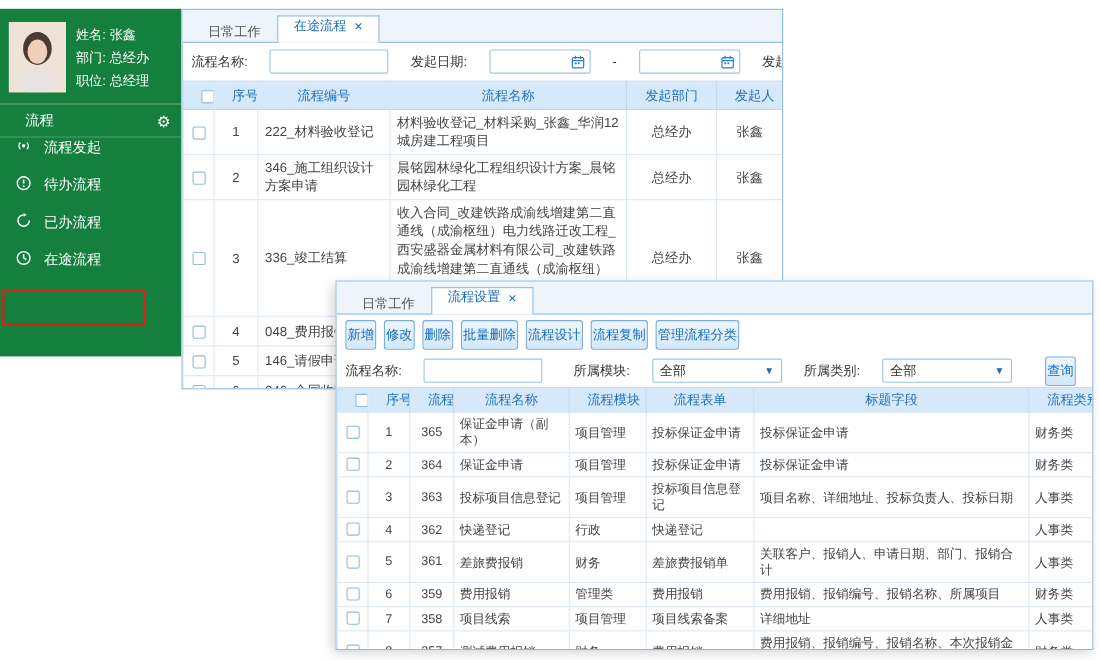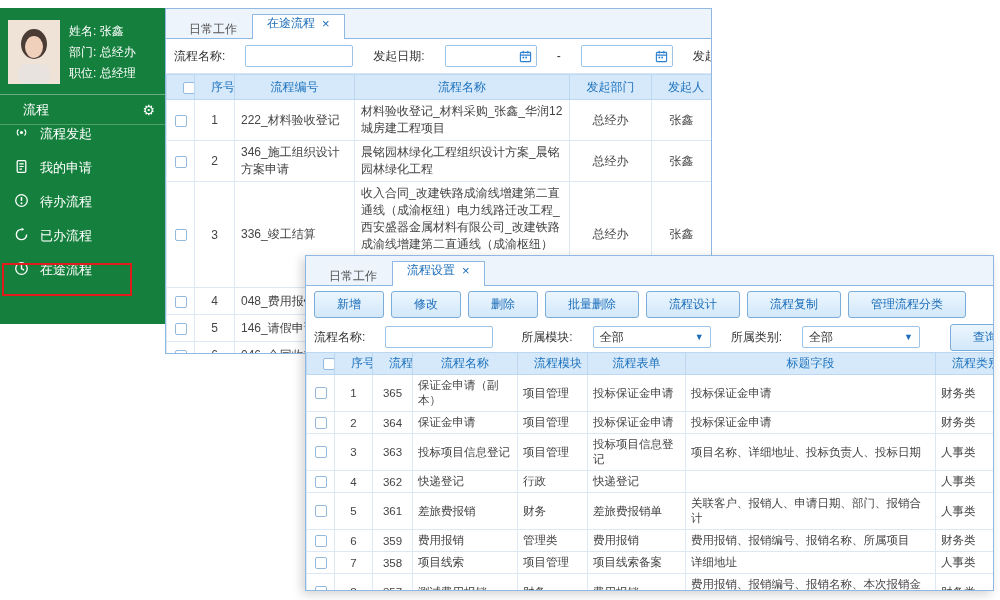--- a/index.html
+++ b/index.html
@@ -39,21 +39,21 @@
   .txt { height:22px; border:1px solid #9cc3e8; border-radius:2px; padding:0 4px; font:inherit; background:#fff; }
   .w110 { width:108px; } .w70 { width:70px; flex:none; }
   .dateinput { width:92px; height:22px; border:1px solid #9cc3e8; border-radius:2px; background:#fff;
     display:inline-flex; align-items:center; justify-content:flex-end; padding-right:4px; flex:none; cursor:pointer; }
   .select { width:118px; height:22px; border:1px solid #9cc3e8; border-radius:2px; background:#fff;
     display:inline-flex; align-items:center; justify-content:space-between; padding:0 6px; cursor:pointer; flex:none; }
   .select .arrow { color:#1a6cb8; font-size:9px; }
 
   .toolbar { padding:5px 8px 4px 8px; display:flex; gap:7px; align-items:center; }
   .btn { background:linear-gradient(#ecf6fe,#d2e8fa); border:1px solid #7cacd9; color:#1a6cb8;
-    border-radius:3px; padding:4px 22px; font-size:12px; cursor:pointer; white-space:nowrap; }
+    border-radius:3px; padding:4px 1px; font-size:12px; cursor:pointer; white-space:nowrap; }
 
   table { border-collapse:collapse; width:100%; table-layout:fixed; }
   th { background:#d5e9fa; color:#1e72bd; font-weight:normal; border:1px solid #bcd7ef; height:25px; padding:2px 16px; font-size:12px; overflow:hidden; white-space:nowrap; }
   td { border:1px solid #dce8f4; padding:3px 6px; vertical-align:middle; color:#444; word-break:break-all; overflow:hidden; }
   .tc { text-align:center; }
   .w1 tbody td { height:27px; }
   .w2 table { font-size:11.5px; }
   .w2 th { height:22px; }
   .w2 tbody td { height:21px; padding:3px 5px; }
   .cbx { display:inline-block; width:12px; height:12px; border:1px solid #93b9dd; background:#fff; border-radius:2px; vertical-align:middle; cursor:pointer; }
@@ -85,29 +85,20 @@
 
   <nav>
     <div class="menu-item">
       <span class="micon">
           <svg viewBox="0 0 14 14" width="15" height="15">
             <circle cx="7" cy="7" r="1.5" fill="#fff"></circle>
             <path d="M4.2 9.8a4 4 0 0 1 0-5.6M9.8 4.2a4 4 0 0 1 0 5.6" stroke="#fff" fill="none" stroke-width="1.2"></path>
           </svg>
         </span>
       <span>流程发起</span>
-    </div>
-    <div class="menu-item">
-      <span class="micon">
-          <svg viewBox="0 0 14 14" width="15" height="15">
-            <rect x="3" y="1.5" width="8" height="11" rx="1" fill="none" stroke="#fff" stroke-width="1.2"></rect>
-            <path d="M5 4.5h4M5 7h4M5 9.5h2.5" stroke="#fff" stroke-width="1.1"></path>
-          </svg>
-        </span>
-      <span>我的申请</span>
     </div>
     <div class="menu-item">
       <span class="micon">
           <svg viewBox="0 0 14 14" width="15" height="15">
             <circle cx="7" cy="7" r="5.4" fill="none" stroke="#fff" stroke-width="1.2"></circle>
             <path d="M7 3.8v3.6" stroke="#fff" stroke-width="1.4"></path>
             <circle cx="7" cy="9.6" r="0.9" fill="#fff"></circle>
           </svg>
         </span>
       <span>待办流程</span>

